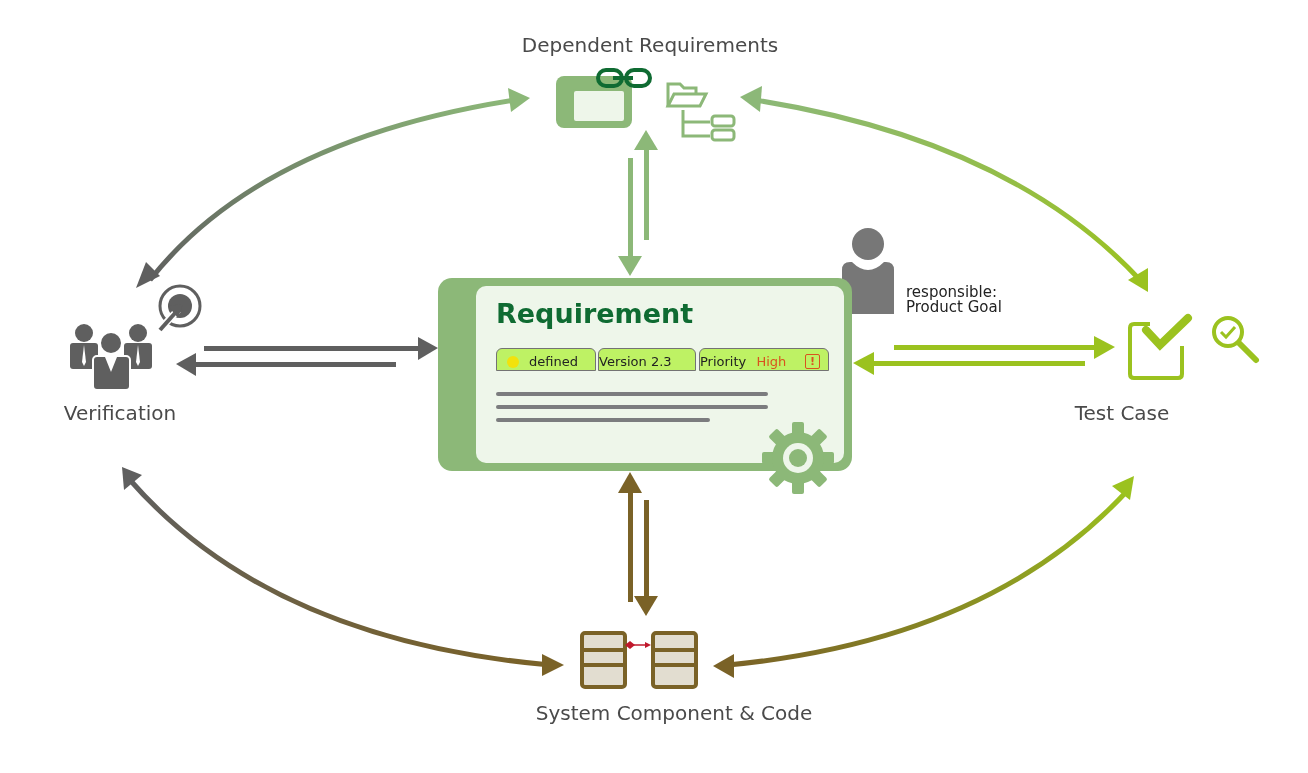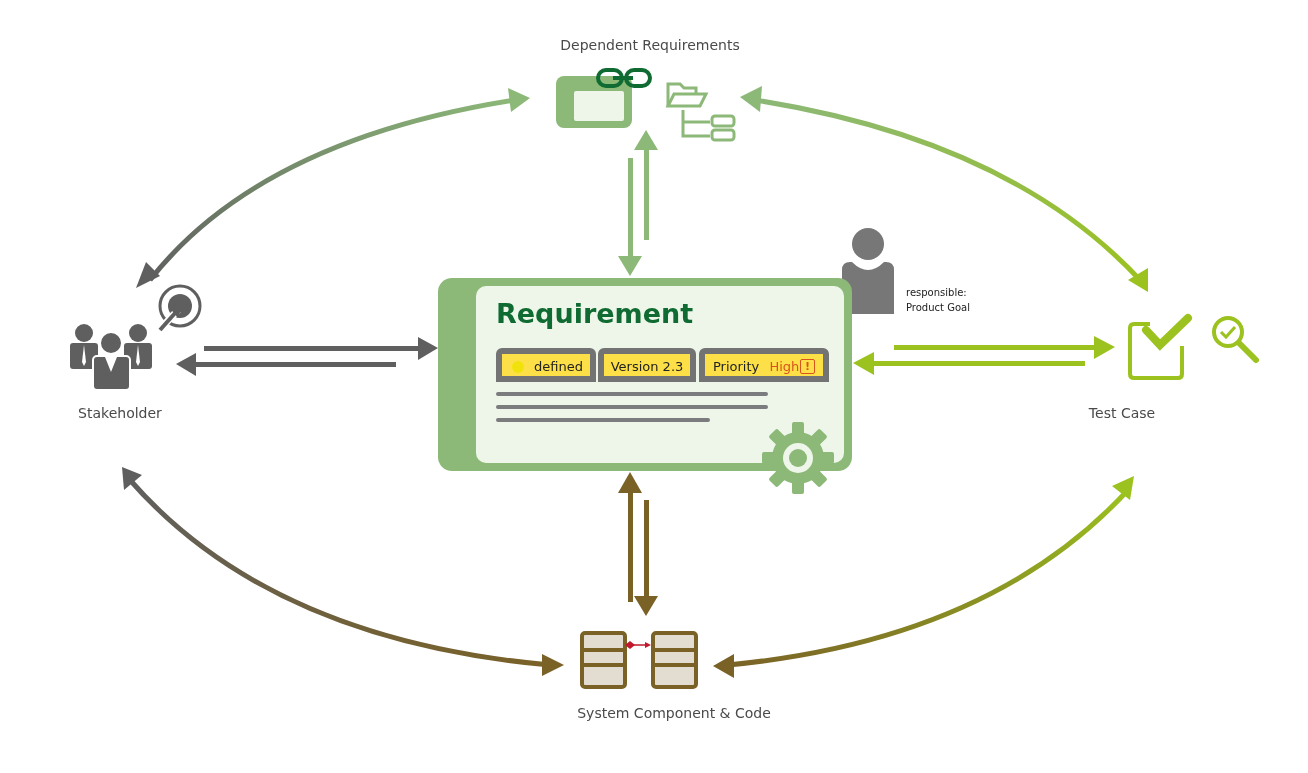--- a/index.html
+++ b/index.html
@@ -1,42 +1,42 @@
 <!DOCTYPE html>
 <html><head>
 <meta charset="utf-8">
 <style>
   html, body { margin:0; padding:0; background:#ffffff; }
   body { width:1308px; height:773px; position:relative; overflow:hidden;
          font-family:"DejaVu Sans", "Liberation Sans", sans-serif; }
   #canvas { position:absolute; left:0; top:0; }
-  .label { position:absolute; color:#4a4a4a; font-size:14px; text-align:center; line-height:26px; }
+  .label { position:absolute; color:#4a4a4a; font-size:20px; text-align:center; line-height:26px; }
   .node-label-top { left:450px; top:32px; width:400px; }
   .node-label-left { left:10px; top:400px; width:220px; }
   .node-label-right { left:1017px; top:400px; width:210px; }
   .node-label-bottom { left:464px; top:700px; width:420px; }
 
   .req-card { position:absolute; left:438px; top:278px; width:414px; height:193px;
               background:#8cb878; border-radius:14px; }
   .req-inner { position:absolute; left:38px; top:8px; right:8px; bottom:8px;
                background:#eef6ea; border-radius:10px; }
   .req-title { position:absolute; left:20px; top:12px; font-size:27px; font-weight:bold;
                color:#0f6b32; font-family:"DejaVu Sans", sans-serif; }
-  .chip { position:absolute; top:62px; height:34px; background:#fde047; border:6px solid #737373;
+  .chip { position:absolute; top:62px; height:23px; background:#bef264; border:1px solid #737373;
           border-radius:6px 6px 0 0; font-size:13px; color:#222; line-height:26px; box-sizing:border-box; }
   .chip-status { left:20px; width:100px; padding-left:32px; }
   .chip-status .dot { position:absolute; left:10px; top:7px; width:12px; height:12px; border-radius:50%; background:#f2e20c; }
-  .chip-version { left:122px; width:98px; text-align:center; }
-  .chip-priority { left:223px; width:130px; padding-left:8px; }
+  .chip-version { left:122px; width:98px; text-align:left; }
+  .chip-priority { left:223px; width:130px; }
   .prio-val { color:#d9531e; margin-left:6px; }
   .prio-icon { position:absolute; right:8px; top:5px; width:13px; height:13px; border:1.5px solid #d9531e;
                border-radius:2px; color:#d9531e; font-size:11px; line-height:13px; text-align:center; font-weight:bold; }
   .text-line { position:absolute; left:20px; height:4px; background:#7b7c7e; border-radius:2px; }
 
-  .responsible { position:absolute; left:906px; top:285px; font-size:10px; color:#222; line-height:15px; }
+  .responsible { position:absolute; left:906px; top:285px; font-size:15px; color:#222; line-height:15px; }
 </style>
 </head>
 <body>
 
 <svg id="canvas" width="1308" height="773" viewBox="0 0 1308 773">
   <defs>
     <linearGradient id="gTL" x1="0" y1="1" x2="1" y2="0">
       <stop offset="0" stop-color="#5f5f5f"></stop>
         <stop offset="1" stop-color="#8cb878"></stop>
     </linearGradient>
@@ -165,21 +165,21 @@
 
   <g fill="#777777">
     <circle cx="868" cy="244" r="16"></circle>
     <path d="M842,270 Q842,262 850,262 L886,262 Q894,262 894,270 L894,314 L842,314 Z"></path>
     <path d="M852,262 Q868,278 884,262" fill="#ffffff"></path>
   </g>
 </svg>
 
 <div class="label node-label-top">Dependent Requirements</div>
 <div class="label node-label-left">
-  <div>Stakeholder</div>
+  <div>Verification</div>
 </div>
 <div class="label node-label-right">
   <div>Test Case</div>
 </div>
 <div class="label node-label-bottom">System Component &amp; Code</div>
 
 <div class="req-card">
   <div class="req-inner">
     <div class="req-title">Requirement</div>
     <div class="chip chip-status">

